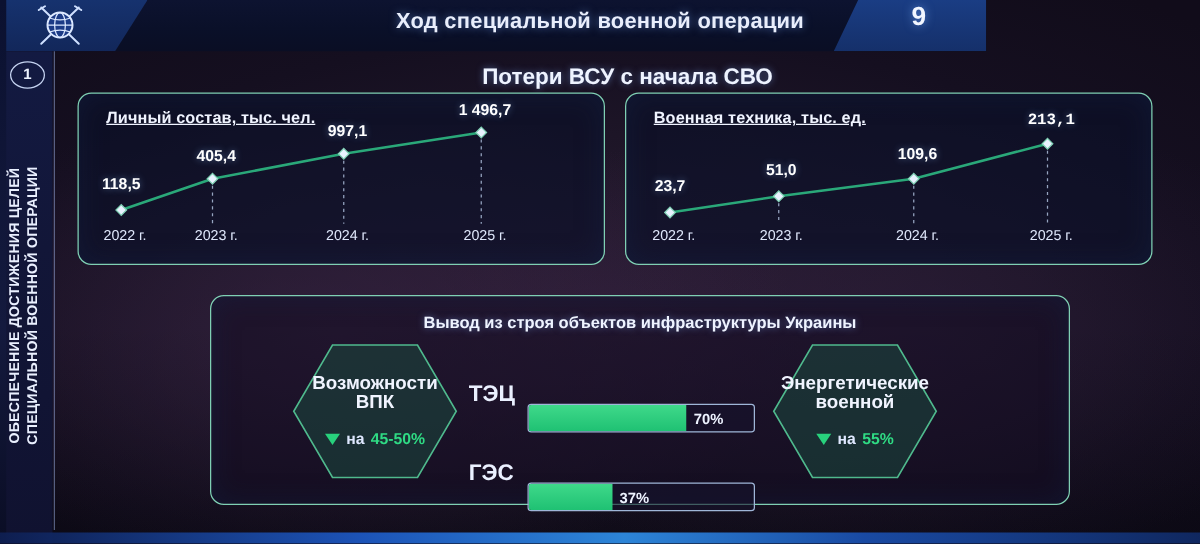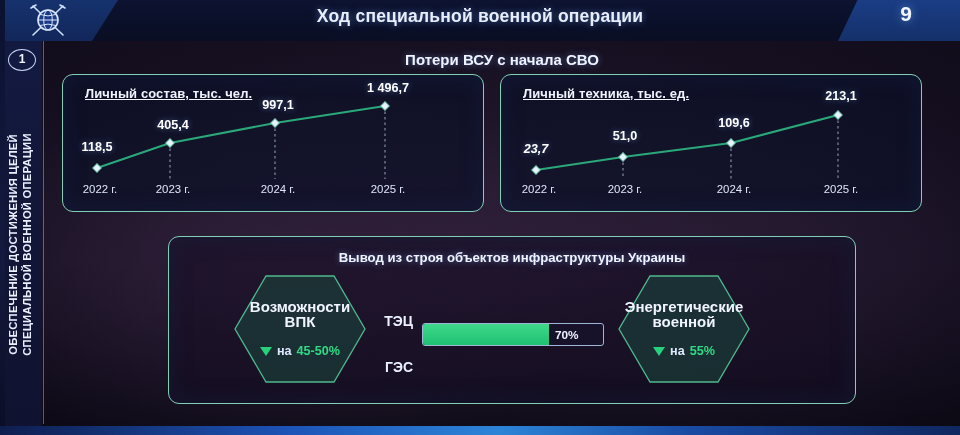--- a/index.html
+++ b/index.html
@@ -27,22 +27,23 @@
       radial-gradient(ellipse 520px 260px at 28% 62%, rgba(60,38,72,.55) 0%, rgba(0,0,0,0) 72%),
       radial-gradient(ellipse 520px 260px at 74% 62%, rgba(52,34,66,.45) 0%, rgba(0,0,0,0) 72%),
       linear-gradient(180deg, rgba(8,10,26,.0) 60%, rgba(6,6,14,.55) 100%);
     pointer-events: none;
   }
 
   
   .header-band {
     position: absolute;
     left: 0; top: 0;
-    width: 960px; height: 41px;
+    width: 774px; height: 41px;
     background: linear-gradient(180deg, #0d1330 0%, #0a1029 55%, #0a0e24 100%);
+    padding-left: 15px;
   }
   .header-left-tab {
     position: absolute;
     left: 0; top: 0;
     width: 118px; height: 41px;
     background: linear-gradient(180deg, #16326e 0%, #12275a 100%);
     clip-path: polygon(0 0, 100% 0, 78% 100%, 0 100%);
   }
   .emblem {
     position: absolute;
@@ -116,21 +117,21 @@
     letter-spacing: .2px;
     white-space: pre-line;
   }
 
   
   .section-heading {
     position: absolute;
     left: 44px; top: 51px;
     width: 916px;
     text-align: center;
-    font-size: 15px;
+    font-size: 18px;
     font-weight: bold;
     color: #eef3ff;
     text-shadow: 0 0 6px rgba(130,175,255,.5);
   }
 
   
   .panel {
     position: absolute;
     border: 1.3px solid #7fd0b4;
     border-radius: 11px;
@@ -225,26 +226,24 @@
   .hex-pct { color: #2fdb84; }
 
   
   .bar-row {
     position: absolute;
     display: flex;
     align-items: center;
     gap: 9px;
   }
   .bar-label {
-    font-size: 14px;
+    font-size: 18px;
     font-weight: bold;
     color: #eaf0ff;
     width: 38px;
-    text-align: right;
-    margin-top: 12px;
   }
   .bar-track {
     position: relative;
     width: 180px; height: 21px;
     border: 1.2px solid #9fb6d8;
     border-radius: 3px;
     background: rgba(22,18,44,.6);
     overflow: hidden;
     margin-top: 39px;
   }
@@ -340,40 +339,40 @@
       <div class="pt-label" style="left:325px; top:6px;">1 496,7</div>
 
       <div class="x-label" style="left:37px; top:108px;">2022 г.</div>
       <div class="x-label" style="left:110px; top:108px;">2023 г.</div>
       <div class="x-label" style="left:215px; top:108px;">2024 г.</div>
       <div class="x-label" style="left:325px; top:108px;">2025 г.</div>
     </div>
   </div>
 
   <div class="panel" style="left:500px; top:74px; width:420px; height:136px;">
-    <div class="chart-title">Личный техника, тыс. ед.</div>
+    <div class="chart-title">Военная техника, тыс. ед.</div>
     <div class="chart-area">
       <svg class="chart-svg" width="420" height="136" viewBox="0 0 420 136">
         <g stroke="#aebfdc" stroke-width="1" stroke-dasharray="2.5,3" opacity=".85">
           <line x1="122" y1="82" x2="122" y2="104"></line>
           <line x1="230" y1="68" x2="230" y2="104"></line>
           <line x1="337" y1="40" x2="337" y2="104"></line>
         </g>
         <polyline points="35,95 122,82 230,68 337,40" fill="none" stroke="#2aa879" stroke-width="2.1" stroke-linejoin="round"></polyline>
         <g fill="#e9f2ff" stroke="#7fd0b4" stroke-width="1">
           <rect x="32" y="92" width="6" height="6" transform="rotate(45 35 95)"></rect>
           <rect x="119" y="79" width="6" height="6" transform="rotate(45 122 82)"></rect>
           <rect x="227" y="65" width="6" height="6" transform="rotate(45 230 68)"></rect>
           <rect x="334" y="37" width="6" height="6" transform="rotate(45 337 40)"></rect>
         </g>
       </svg>
-      <div class="pt-label" style="left:35px; top:67px;font-style:italic;">23,7</div>
+      <div class="pt-label" style="left:35px; top:67px;">23,7</div>
       <div class="pt-label" style="left:124px; top:54px;">51,0</div>
       <div class="pt-label" style="left:233px; top:41px;">109,6</div>
-      <div class="pt-label" style="left:340px; top:14px;">213,1</div>
+      <div class="pt-label" style="left:340px; top:14px;font-family:Liberation Mono, monospace;">213,1</div>
 
       <div class="x-label" style="left:38px; top:108px;">2022 г.</div>
       <div class="x-label" style="left:124px; top:108px;">2023 г.</div>
       <div class="x-label" style="left:233px; top:108px;">2024 г.</div>
       <div class="x-label" style="left:340px; top:108px;">2025 г.</div>
     </div>
   </div>
 
   <div class="panel dark" style="left:168px; top:236px; width:646px; height:166px;">
 
@@ -412,18 +411,22 @@
     <div class="bar-row" style="left:206px; top:47px;">
       <div class="bar-label">ТЭЦ</div>
       <div class="bar-track">
         <div class="bar-fill" id="fill-tec" style="width: 70%;"></div>
         <div class="bar-pct" id="pct-tec" style="left: calc(70% + 6px);">70%</div>
       </div>
     </div>
 
     <div class="bar-row" style="left:206px; top:110px;">
       <div class="bar-label">ГЭС</div>
+      <div class="bar-track">
+        <div class="bar-fill" id="fill-ges" style="width: 37%;"></div>
+        <div class="bar-pct" id="pct-ges" style="left: calc(37% + 6px);">37%</div>
+      </div>
     </div>
   </div>
 
   <div class="screen-edge-left"></div>
   <div class="bottom-strip"></div>
 </div>
 
 </body></html>

